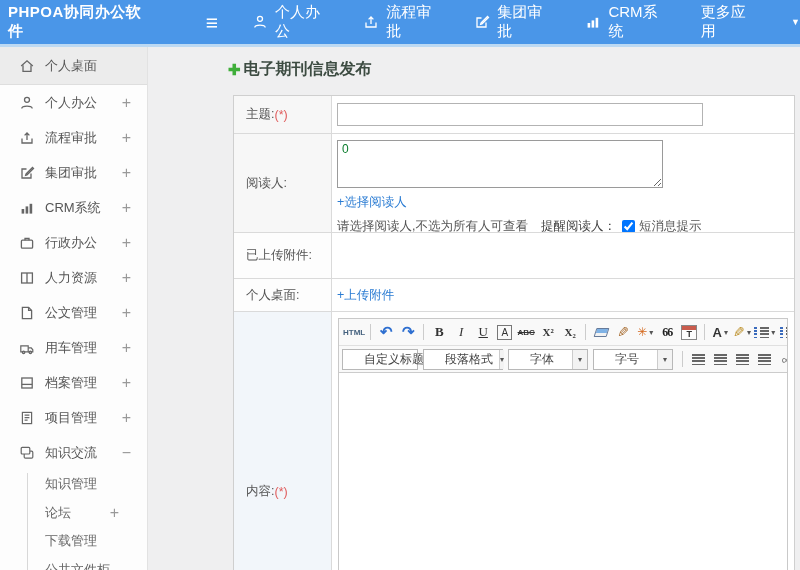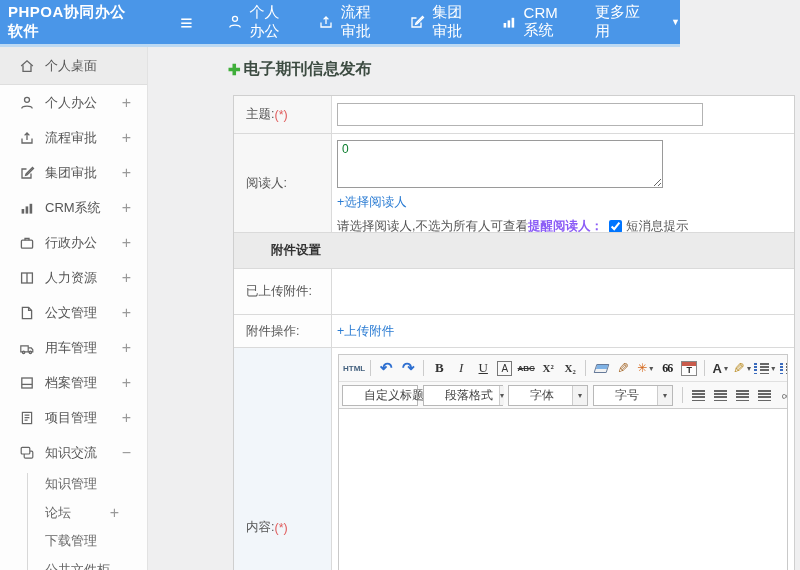--- a/index.html
+++ b/index.html
@@ -1,21 +1,21 @@
 <!DOCTYPE html>
 <html><head>
 <meta charset="utf-8">
 <style>
   * { margin:0; padding:0; box-sizing:border-box; }
   html,body { width:800px; height:570px; overflow:hidden; background:#efeff0;
               font-family:"Liberation Sans",sans-serif; }
   #app { position:relative; width:800px; height:570px; }
 
   
-  .topbar { position:absolute; top:0; left:0; width:680px; height:47px;
+  .topbar { position:absolute; top:0; left:0; width:800px; height:47px;
             background:#4a96e8; border-bottom:3px solid #bcd9f3;
             display:flex; align-items:center; color:#fff; }
   .brand { margin-left:8px; font-size:15px; font-weight:bold; letter-spacing:.5px; }
   .hamburger { margin-left:50px; font-size:21px; font-weight:bold; cursor:pointer; line-height:1; }
   .topnav { display:flex; margin-left:34px; align-items:center; }
   .nav-item { display:flex; gap:7px; align-items:center; font-size:15px; color:#fff;
               cursor:pointer; margin-right:29px; }
   .nav-item svg { width:16px; height:16px; display:block; }
   .nav-caret { font-size:9px; margin-left:2px; cursor:pointer; }
 
@@ -56,21 +56,21 @@
   .row-subject .fcontent { display:flex; align-items:center; }
   .subject-input { width:366px; height:23px; border:1px solid #b3b3b3; background:#fff;
                    font-size:12px; padding:0 4px; outline:none; }
   .row-readers { height:99px; }
   .readers-textarea { width:326px; height:48px; border:1px solid #9a9a9a; background:#fff;
                       color:#0a7d2c; font-size:12px; padding:1px 4px; resize:both;
                       font-family:"Liberation Sans",sans-serif; outline:none; display:block; }
   a.blue-link { color:#2b7cd3; text-decoration:none; font-size:12.5px; cursor:pointer; }
   .link-row { margin-top:6px; }
   .hint-row { margin-top:7px; display:flex; align-items:center; color:#555; }
-  .bold-label { font-weight:bold; color:#8b5cf6; }
+  .bold-label { font-weight:normal; color:#404040; margin-left:13px; }
   .hint-row input[type=checkbox] { width:13px; height:13px; margin:0 4px 0 6px; }
   .row-section { height:36px; background:#ebebeb; display:flex; align-items:center;
                  padding-left:37px; font-weight:bold; color:#333; }
   .row-uploaded { height:46px; }
   .row-attachop { height:33px; }
   .row-attachop .fcontent, .row-uploaded .fcontent { display:flex; align-items:center; }
   .row-content { height:360px; }
   .row-content .fcontent { padding:6px; }
 
   
@@ -344,34 +344,31 @@
           </div>
           <div class="hint-row">
             <span>请选择阅读人,不选为所有人可查看</span>
             <span class="bold-label">提醒阅读人：</span>
             <input type="checkbox" checked="" style="">
             <span>短消息提示</span>
           </div>
         </div>
       </div>
 
-      <div class="frow row-section">
-        <span>附件设置</span>
-      </div>
 
       <div class="frow row-uploaded">
         <div class="flabel lt">
           <span>已上传附件:</span>
         </div>
         <div class="fcontent"></div>
       </div>
 
       <div class="frow row-attachop">
         <div class="flabel lt">
-          <span>附件操作:</span>
+          <span>个人桌面:</span>
         </div>
         <div class="fcontent">
           <a class="blue-link">+上传附件</a>
         </div>
       </div>
 
       <div class="frow row-content">
         <div class="flabel blue">
           <span>内容:</span>
           <span class="req">(*)</span>

